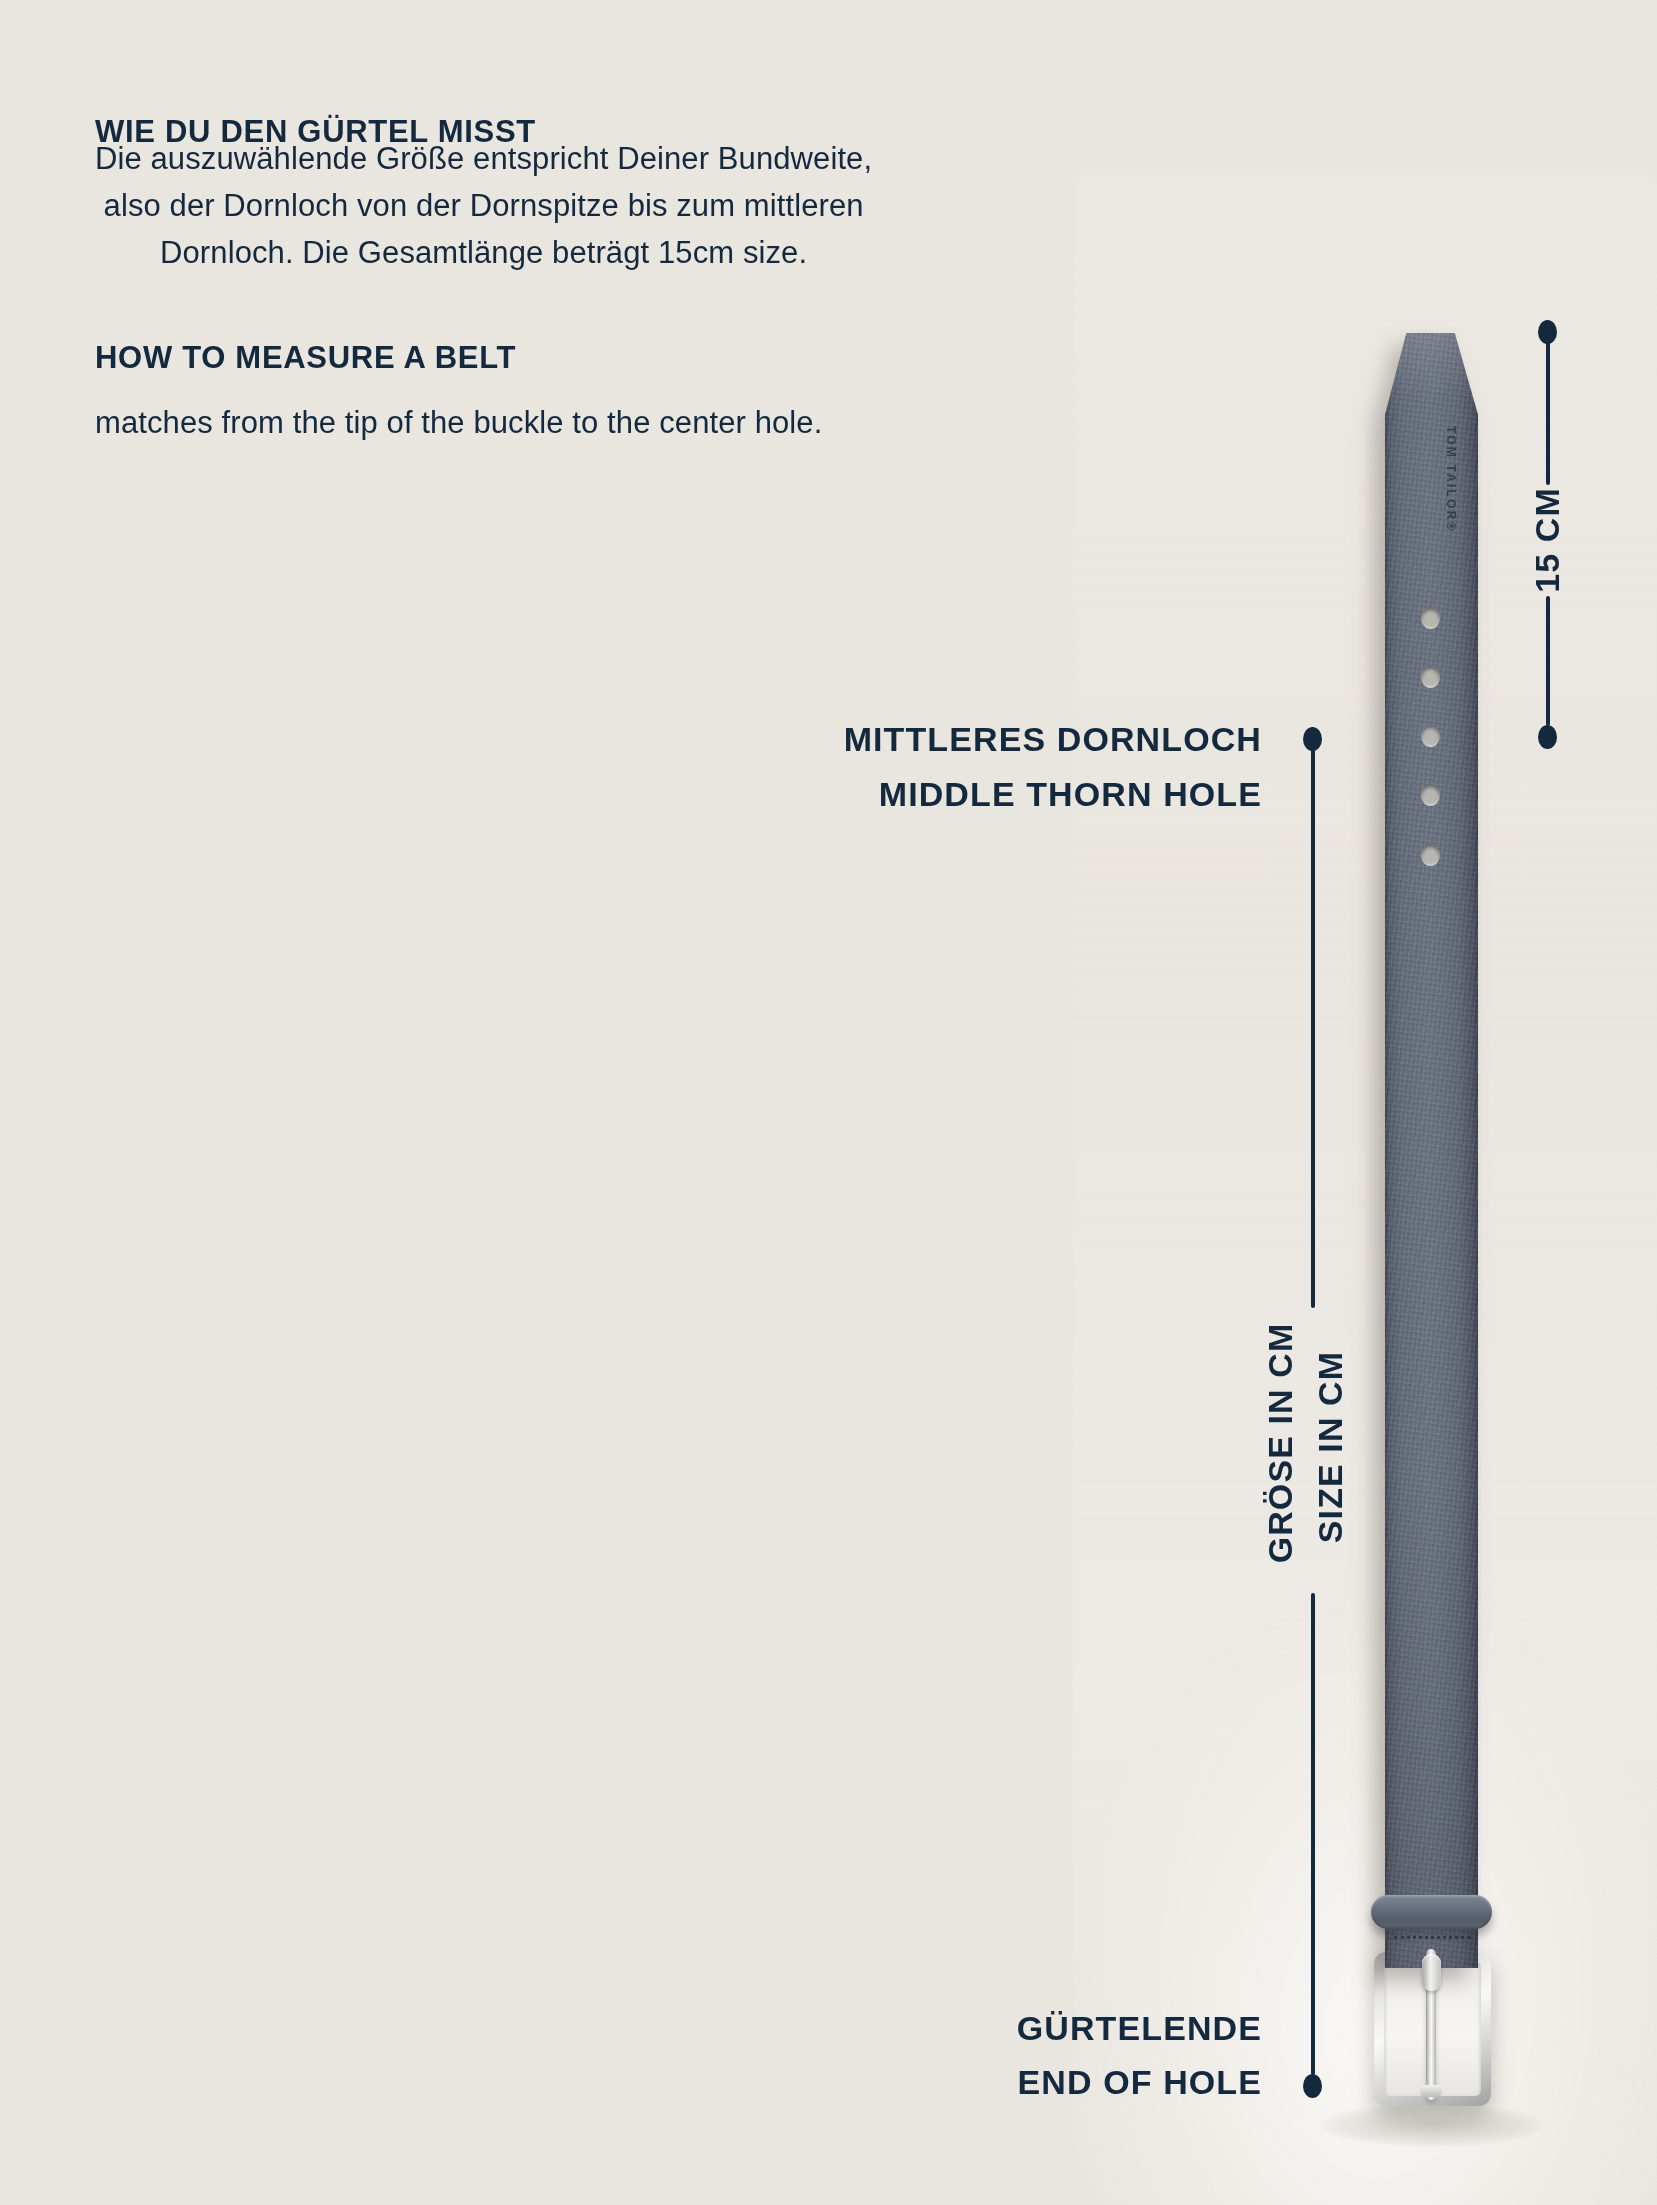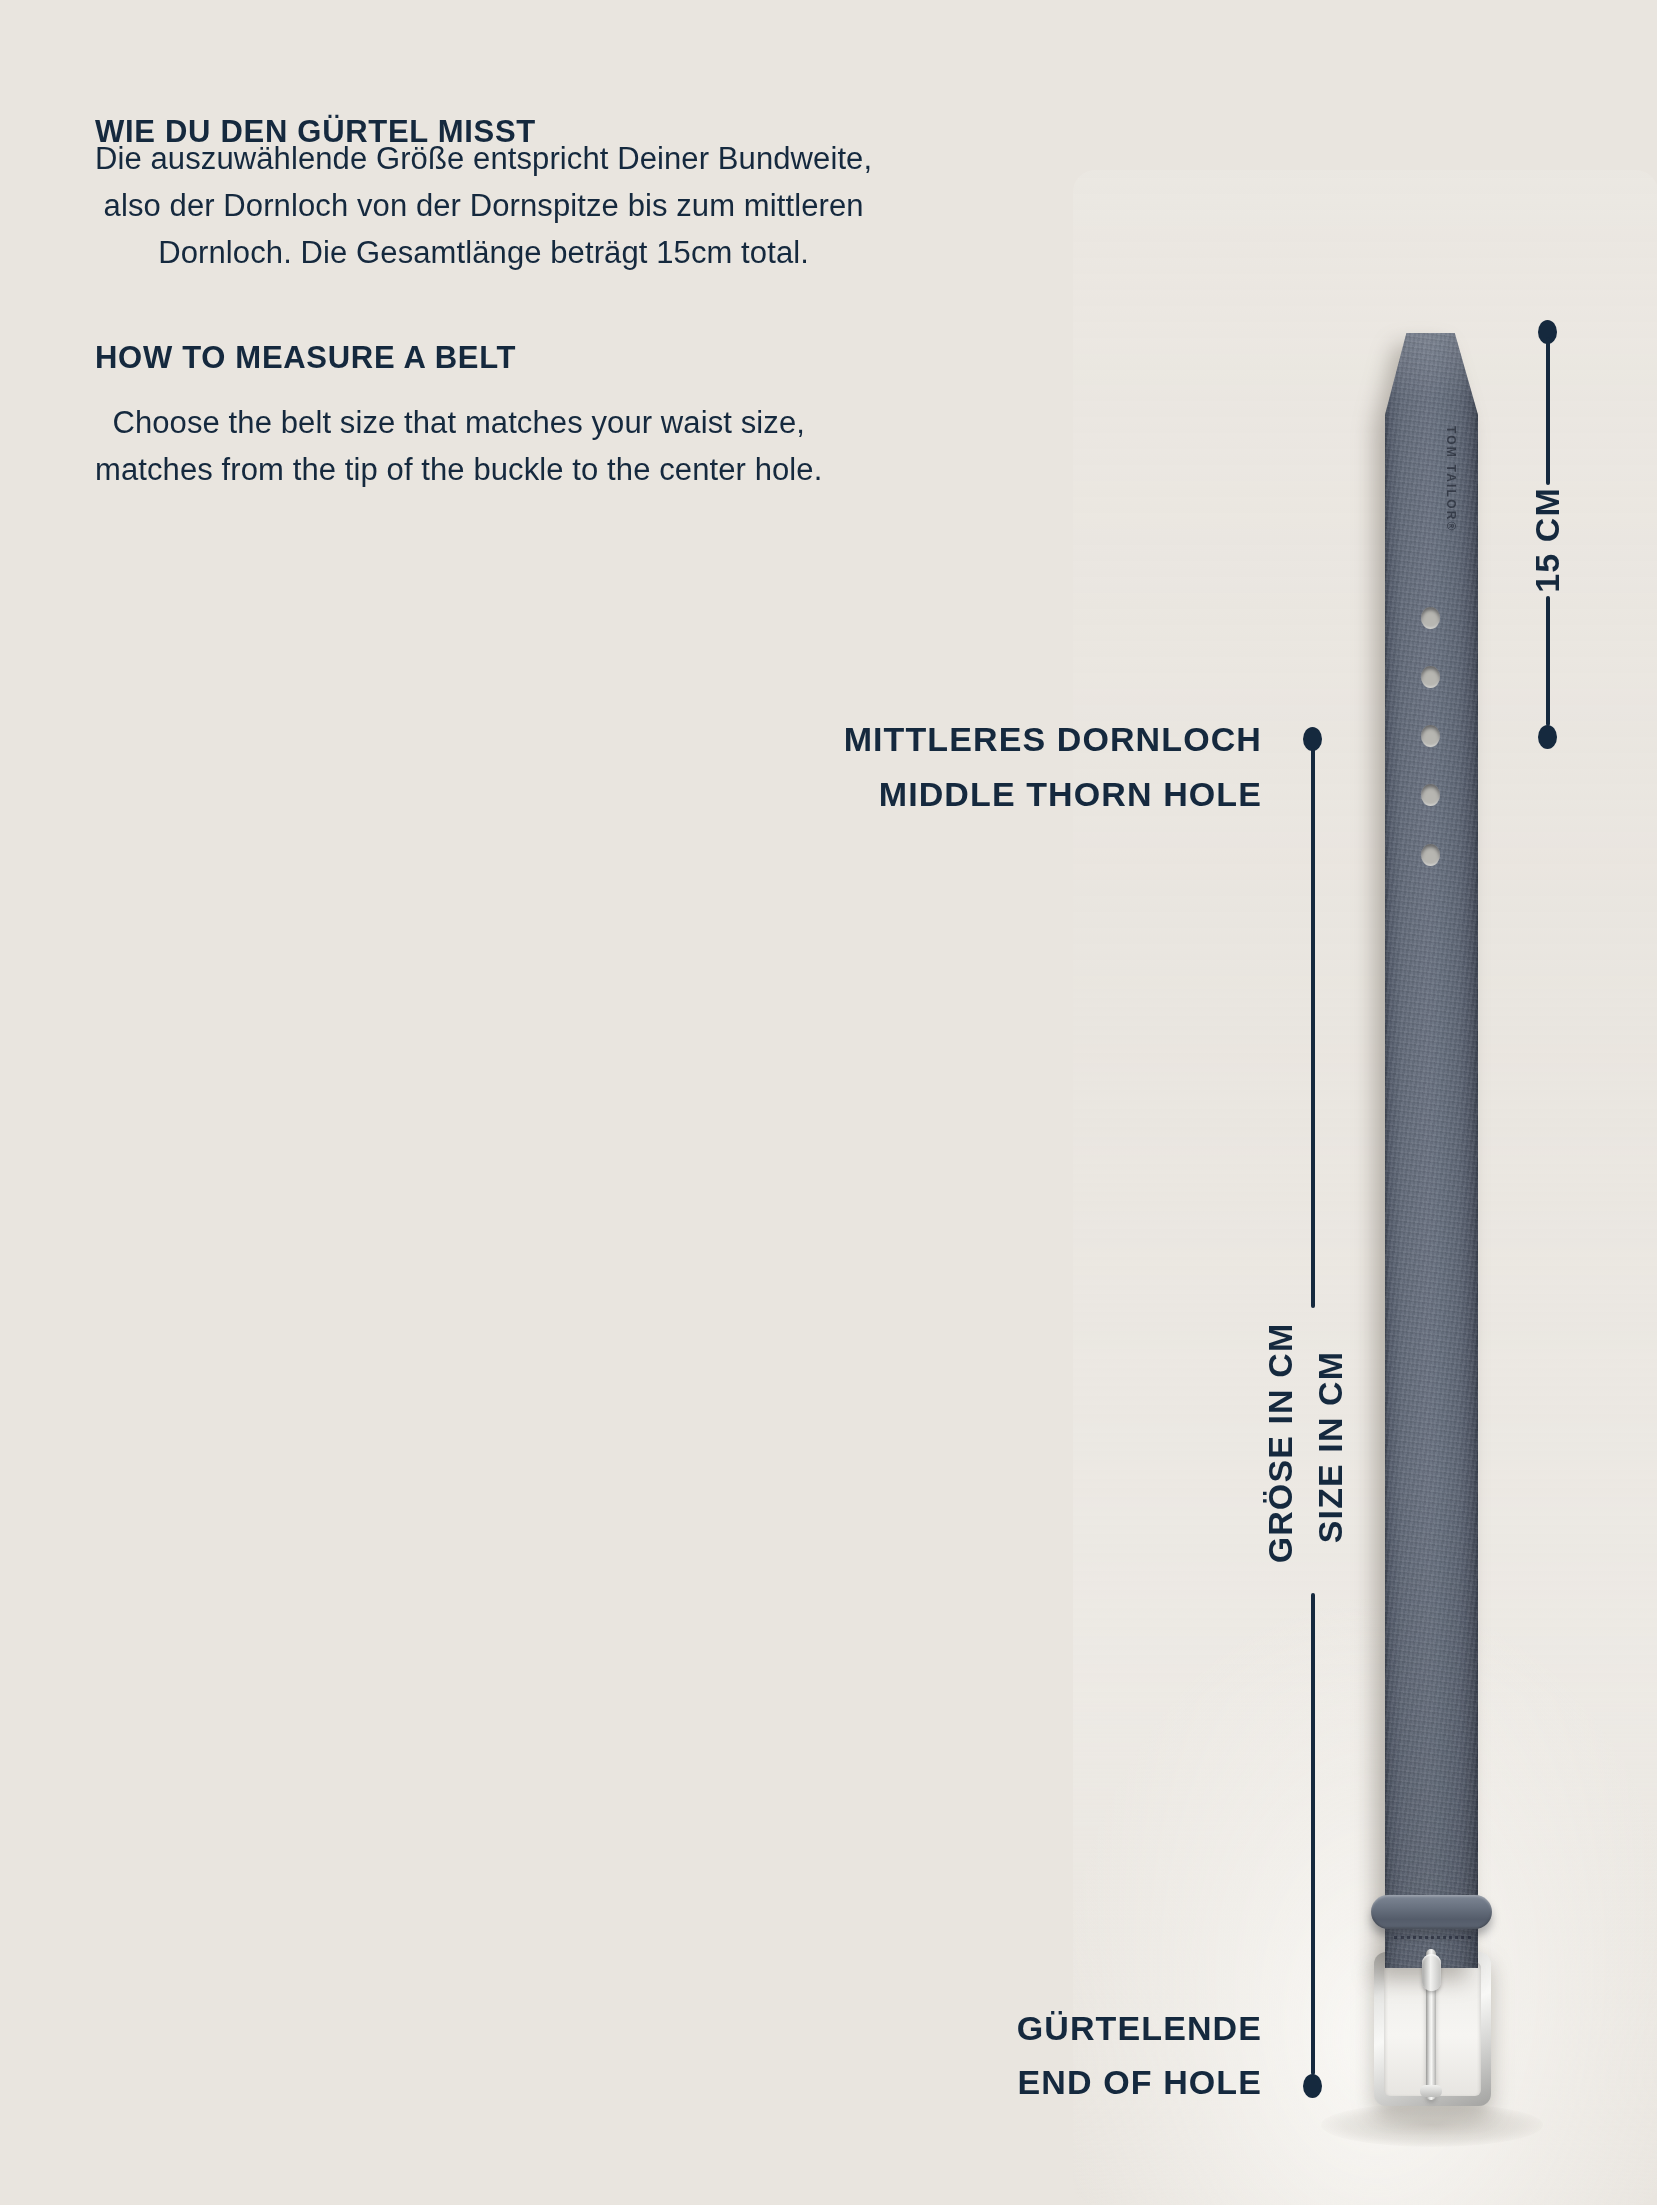--- a/index.html
+++ b/index.html
@@ -104,27 +104,26 @@
   }
 </style>
 </head>
 <body>
 
 <div class="abs heading" style="left:95px;top:86px;margin-top:28px;">WIE DU DEN GÜRTEL MISST</div>
 
 <div class="abs para" style="left:95px;top:135px;">
   <div>Die auszuwählende Größe entspricht Deiner Bundweite,</div>
   <div>also der Dornloch von der Dornspitze bis zum mittleren</div>
-  <div>Dornloch. Die Gesamtlänge beträgt 15cm total.</div>
+  <div>Dornloch. Die Gesamtlänge beträgt 15cm size.</div>
 </div>
 
 <div class="abs heading" style="left:95px;top:340px;">HOW TO MEASURE A BELT</div>
 
 <div class="abs para" style="left:95px;top:399px;">
-  <div>Choose the belt size that matches your waist size,</div>
   <div>matches from the tip of the buckle to the center hole.</div>
 </div>
 
 <div class="abs photo-bg"></div>
 <div class="abs ground-shadow"></div>
 
 <div class="abs belt-wrap">
   <div class="strap">
     <span class="emboss">TOM TAILOR®</span>
     <div class="hole" style="top:274px;"></div>

